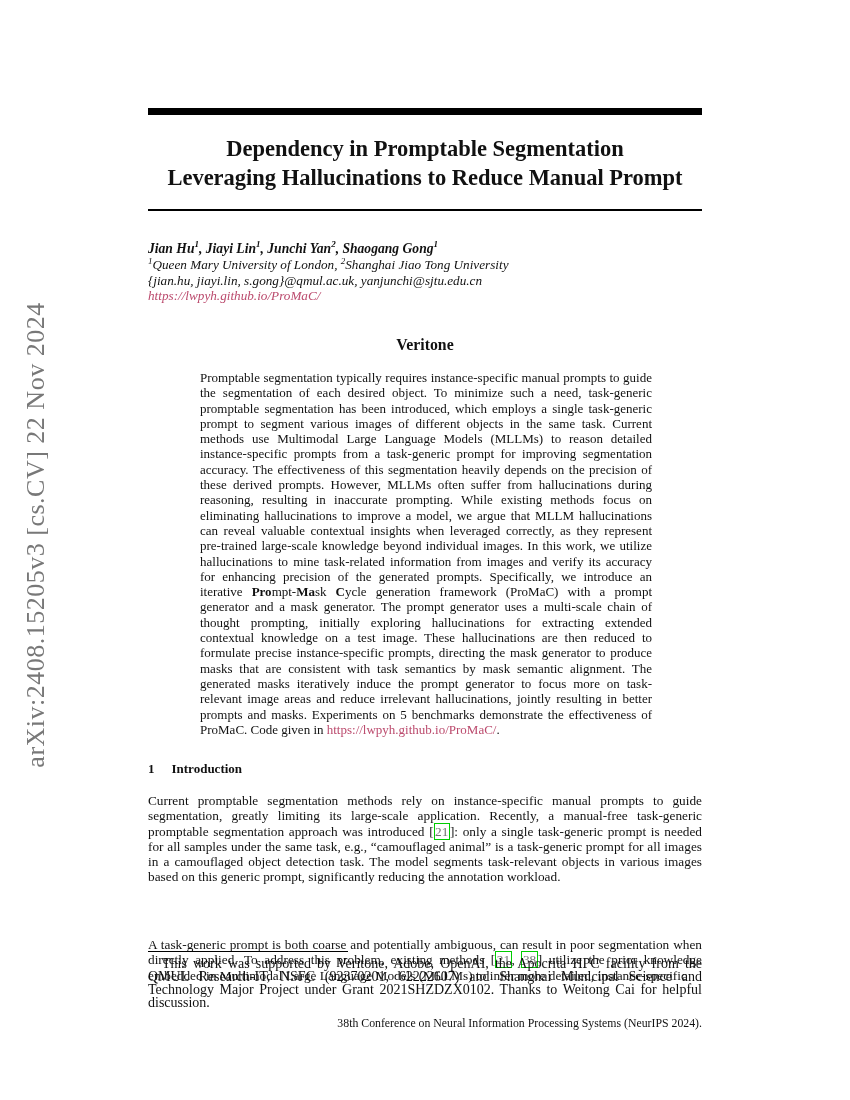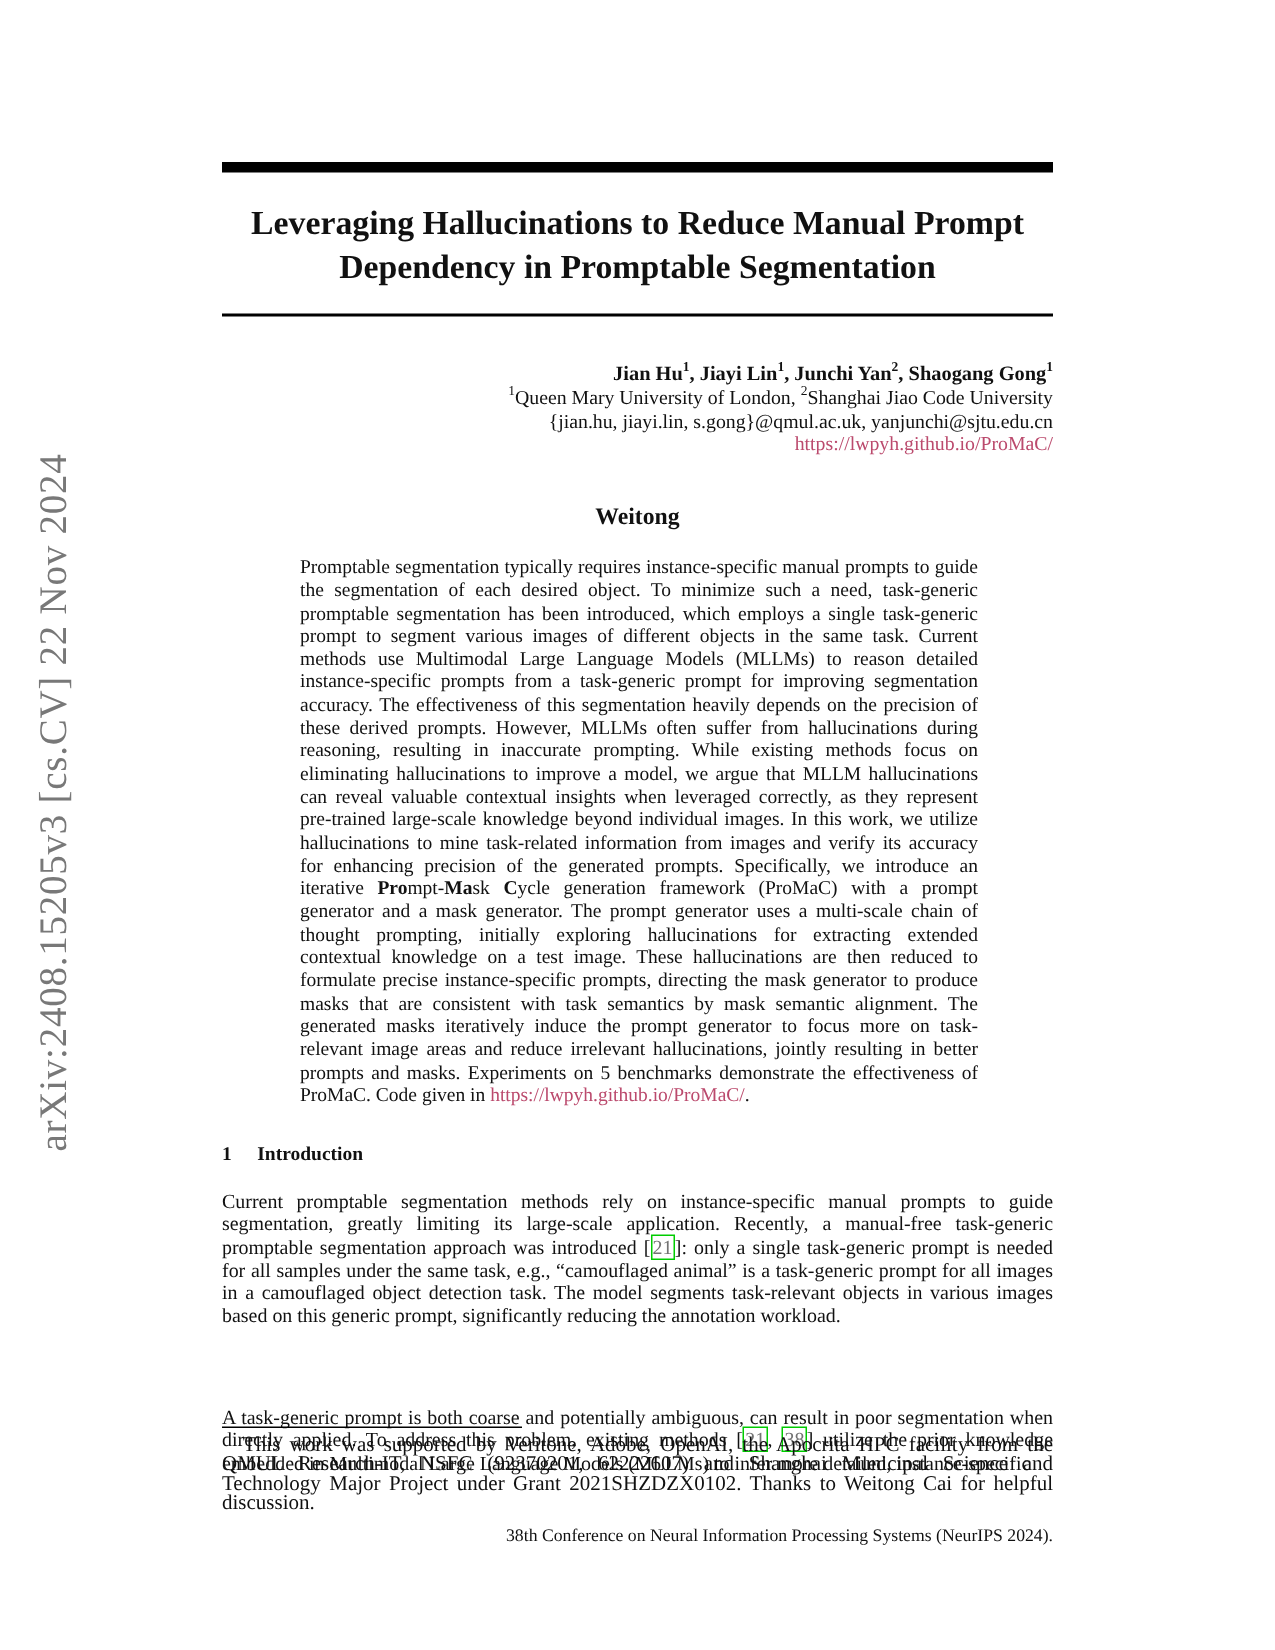--- a/index.html
+++ b/index.html
@@ -25,21 +25,21 @@
   }
 
   .title {
     position: absolute; left: 0; top: 134px; width: 554px;
     text-align: center; font-weight: bold;
     font-size: 22.5px; line-height: 29px;
   }
 
   .authors {
     position: absolute; left: 0; top: 241px; width: 554px;
-    text-align: right; font-size: 13.2px; line-height: 15.4px;
+    text-align: left; font-size: 13.2px; line-height: 15.4px; font-style: italic;
   }
   .author-names { font-weight: bold; font-size: 13.6px; margin-bottom: 1px; }
   sup { font-size: 9px; line-height: 0; }
   .link { color: var(--link-color, #bb4a6d); text-decoration: none; cursor: pointer; }
 
   .abstract-heading {
     position: absolute; left: 0; top: 336px; width: 554px; margin: 0;
     text-align: center; font-size: 15.8px; font-weight: bold;
   }
   .abstract-body {
@@ -96,34 +96,34 @@
 
 <div class="page">
 
   <div class="watermark">arXiv:2408.15205v3  [cs.CV]  22 Nov 2024</div>
 
   <div class="content">
 
     <div class="rule-thick"></div>
 
     <div class="title">
+      <div>Dependency in Promptable Segmentation</div>
       <div>Leveraging Hallucinations to Reduce Manual Prompt</div>
-      <div>Dependency in Promptable Segmentation</div>
     </div>
 
     <div class="rule-thin"></div>
 
     <div class="authors">
       <div class="author-names"><span>Jian Hu</span><sup>1</sup><span>, Jiayi Lin</span><sup>1</sup><span>, Junchi Yan</span><sup>2</sup><span>, Shaogang Gong</span><sup>1</sup></div>
-      <div><sup>1</sup><span>Queen Mary University of London, </span><sup>2</sup><span>Shanghai Jiao Code University</span></div>
+      <div><sup>1</sup><span>Queen Mary University of London, </span><sup>2</sup><span>Shanghai Jiao Tong University</span></div>
       <div>{jian.hu, jiayi.lin, s.gong}@qmul.ac.uk, yanjunchi@sjtu.edu.cn</div>
       <div><a class="link">https://lwpyh.github.io/ProMaC/</a></div>
     </div>
 
-    <h2 class="abstract-heading">Weitong</h2>
+    <h2 class="abstract-heading">Veritone</h2>
 
     <p class="abstract-body"><span>Promptable segmentation typically requires instance-specific manual prompts to guide the segmentation of each desired object. To minimize such a need, task-generic promptable segmentation has been introduced, which employs a single task-generic prompt to segment various images of different objects in the same task. Current methods use Multimodal Large Language Models (MLLMs) to reason detailed instance-specific prompts from a task-generic prompt for improving segmentation accuracy. The effectiveness of this segmentation heavily depends on the precision of these derived prompts. However, MLLMs often suffer from hallucinations during reasoning, resulting in inaccurate prompting. While existing methods focus on eliminating hallucinations to improve a model, we argue that MLLM hallucinations can reveal valuable contextual insights when leveraged correctly, as they represent pre-trained large-scale knowledge beyond individual images. In this work, we utilize hallucinations to mine task-related information from images and verify its accuracy for enhancing precision of the generated prompts. Specifically, we introduce an iterative </span><b>Pro</b><span>mpt-</span><b>Ma</b><span>sk </span><b>C</b><span>ycle generation framework (ProMaC) with a prompt generator and a mask generator. The prompt generator uses a multi-scale chain of thought prompting, initially exploring hallucinations for extracting extended contextual knowledge on a test image. These hallucinations are then reduced to formulate precise instance-specific prompts, directing the mask generator to produce masks that are consistent with task semantics by mask semantic alignment. The generated masks iteratively induce the prompt generator to focus more on task-relevant image areas and reduce irrelevant hallucinations, jointly resulting in better prompts and masks. Experiments on 5 benchmarks demonstrate the effectiveness of ProMaC. Code given in </span><a class="link">https://lwpyh.github.io/ProMaC/</a><span>.</span></p>
 
     <h2 class="section-heading">
       <span class="section-number">1</span><span>Introduction</span>
     </h2>
 
     <p class="body-par par-1"><span>Current promptable segmentation methods rely on instance-specific manual prompts to guide segmentation, greatly limiting its large-scale application. Recently, a manual-free task-generic promptable segmentation approach was introduced [</span><span class="cite">21</span><span>]: only a single task-generic prompt is needed for all samples under the same task, e.g., “camouflaged animal” is a task-generic prompt for all images in a camouflaged object detection task. The model segments task-relevant objects in various images based on this generic prompt, significantly reducing the annotation workload.</span></p>
 
     <p class="body-par par-2"><span>A task-generic prompt is both coarse and potentially ambiguous, can result in poor segmentation when directly applied. To address this problem, existing methods [</span><span class="cite">21</span><span>, </span><span class="cite">38</span><span>] utilize the prior knowledge embedded in Multimodal Large Language Models (MLLMs) to infer more detailed, instance-specific</span></p>

